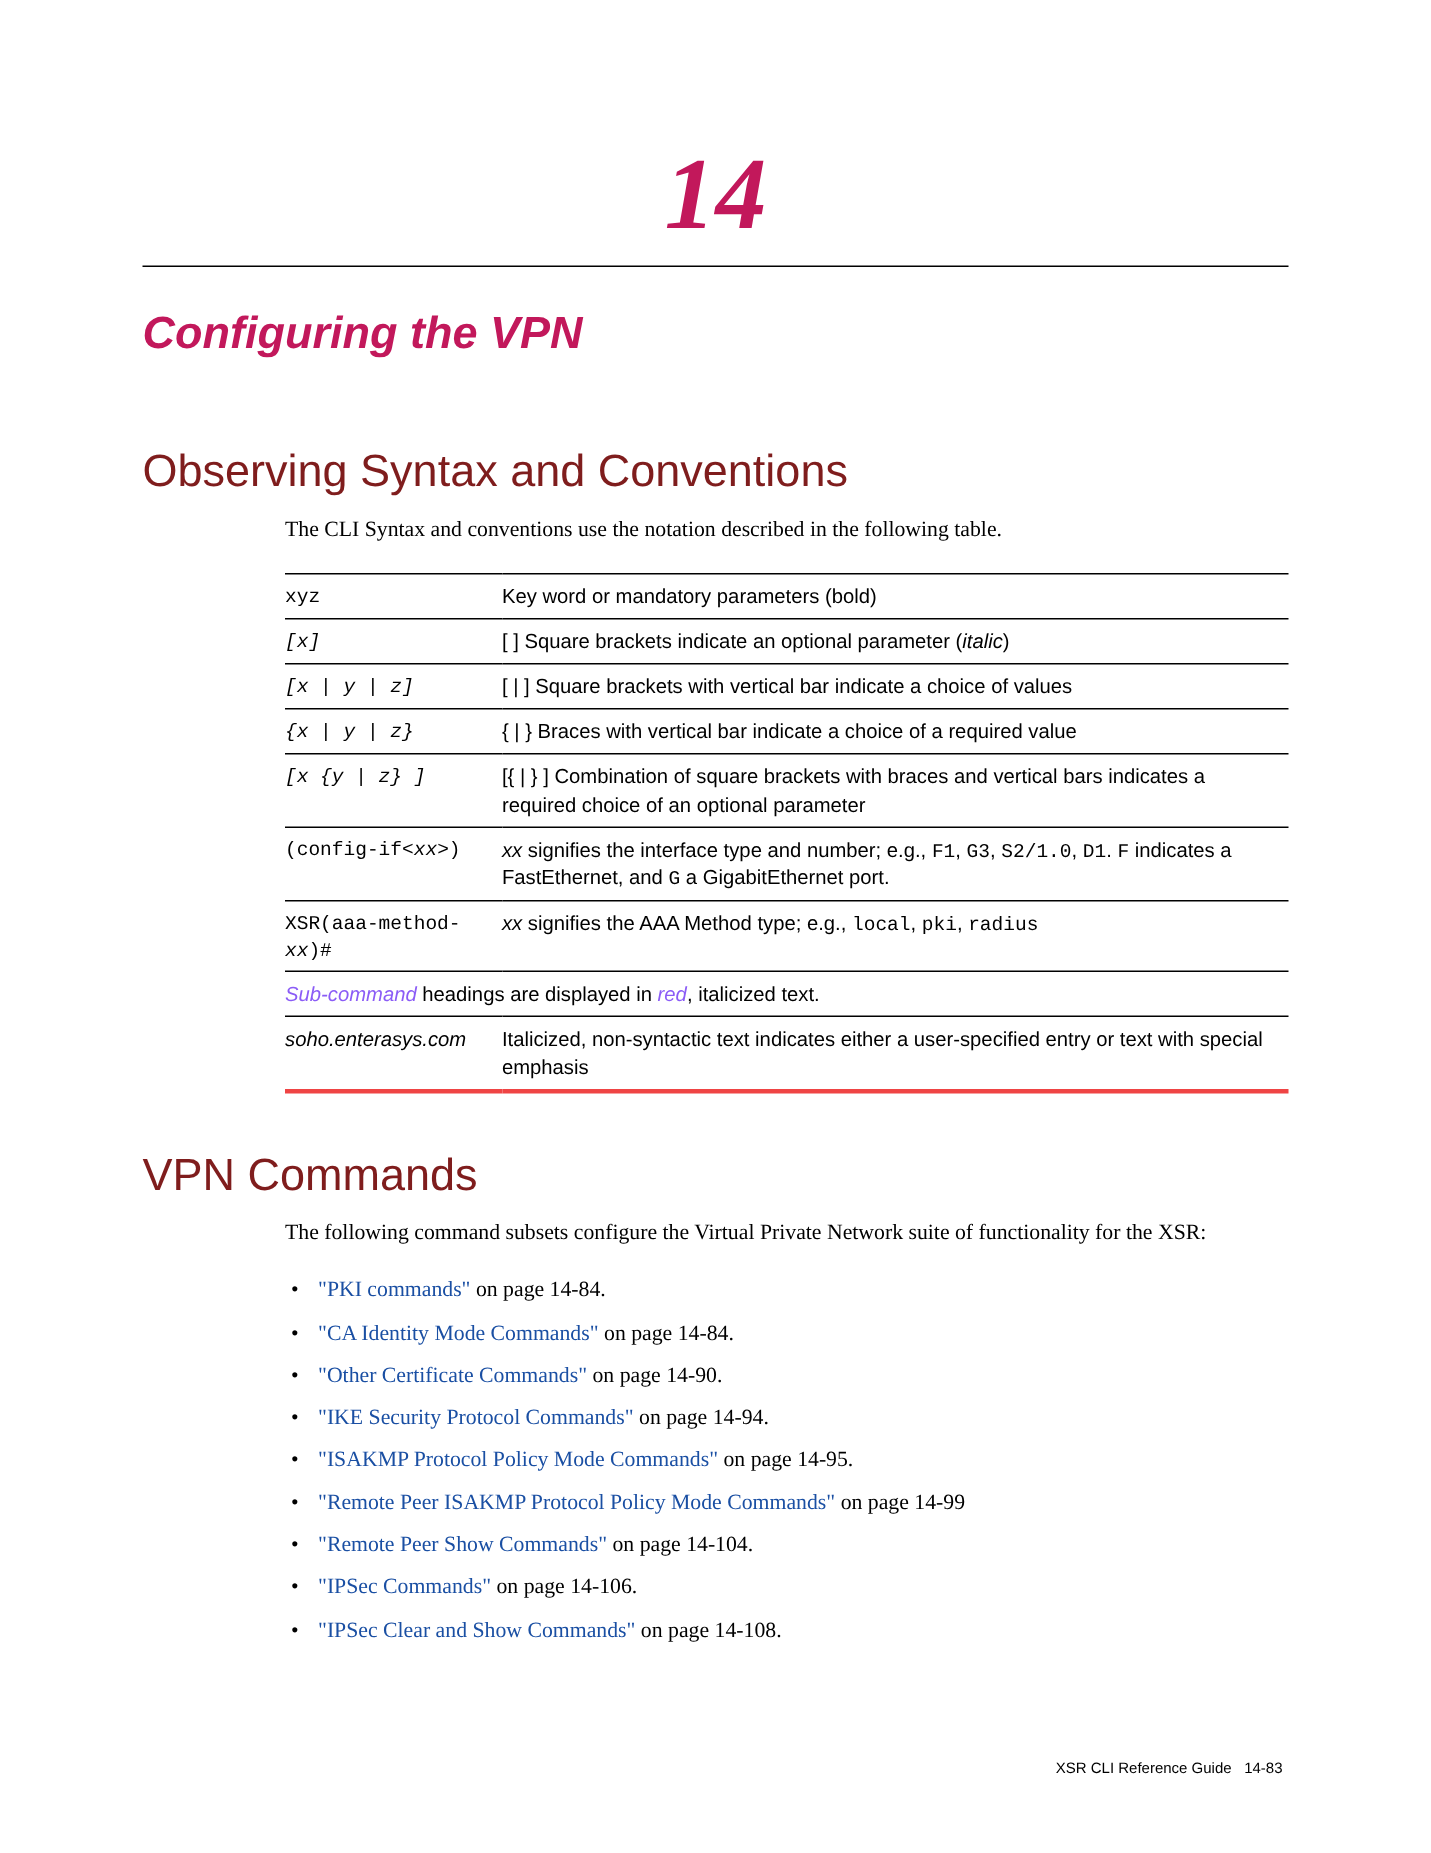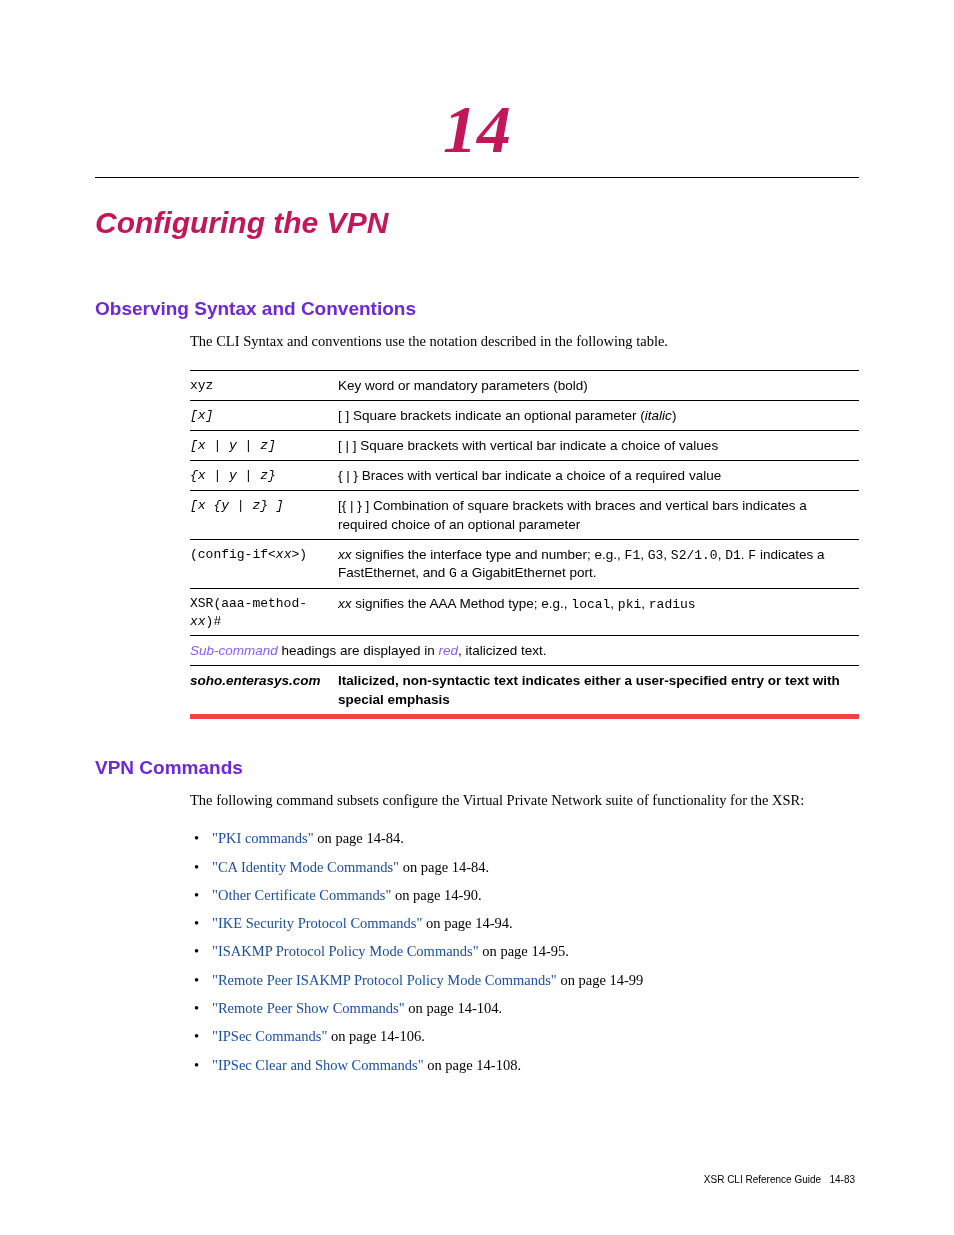--- a/index.html
+++ b/index.html
@@ -30,23 +30,23 @@
     font-family: Arial, Helvetica, sans-serif;
     font-size: 30px;
     font-weight: bold;
     font-style: italic;
     color: #c2185b;
     text-align: left;
     margin-bottom: 58px;
   }
   .section-heading {
     font-family: Arial, Helvetica, sans-serif;
-    font-size: 19px;
-    font-weight: bold;
-    color: #6d28d9;
+    font-size: 30px;
+    font-weight: normal;
+    color: #7f1d1d;
     margin-bottom: 12px;
   }
   .body-text {
     font-family: Georgia, 'Times New Roman', serif;
     font-size: 14.5px;
     margin-left: 95px;
     margin-bottom: 18px;
     line-height: 1.35;
   }
   table.conv {
@@ -56,21 +56,21 @@
     font-size: 13.5px;
     margin-bottom: 38px;
   }
   table.conv th, table.conv td {
     text-align: left;
     border-top: 1px solid #000;
     padding: 6px 6px 5px 0;
     vertical-align: top;
     line-height: 1.35;
   }
-  table.conv tr:last-child td { border-bottom: 5px solid #ef4444; font-weight: bold; }
+  table.conv tr:last-child td { border-bottom: 3px solid #ef4444; }
   table.conv th { font-weight: bold; }
   .col-conv { width: 210px; }
   .mono { font-family: "Courier New", monospace; font-size: 13px; }
   .ital { font-style: italic; }
   .bold { font-weight: normal; }
   .red { color: #8b5cf6; }
   ul.bullets {
     list-style: none;
     margin-left: 95px;
     font-family: Georgia, 'Times New Roman', serif;

